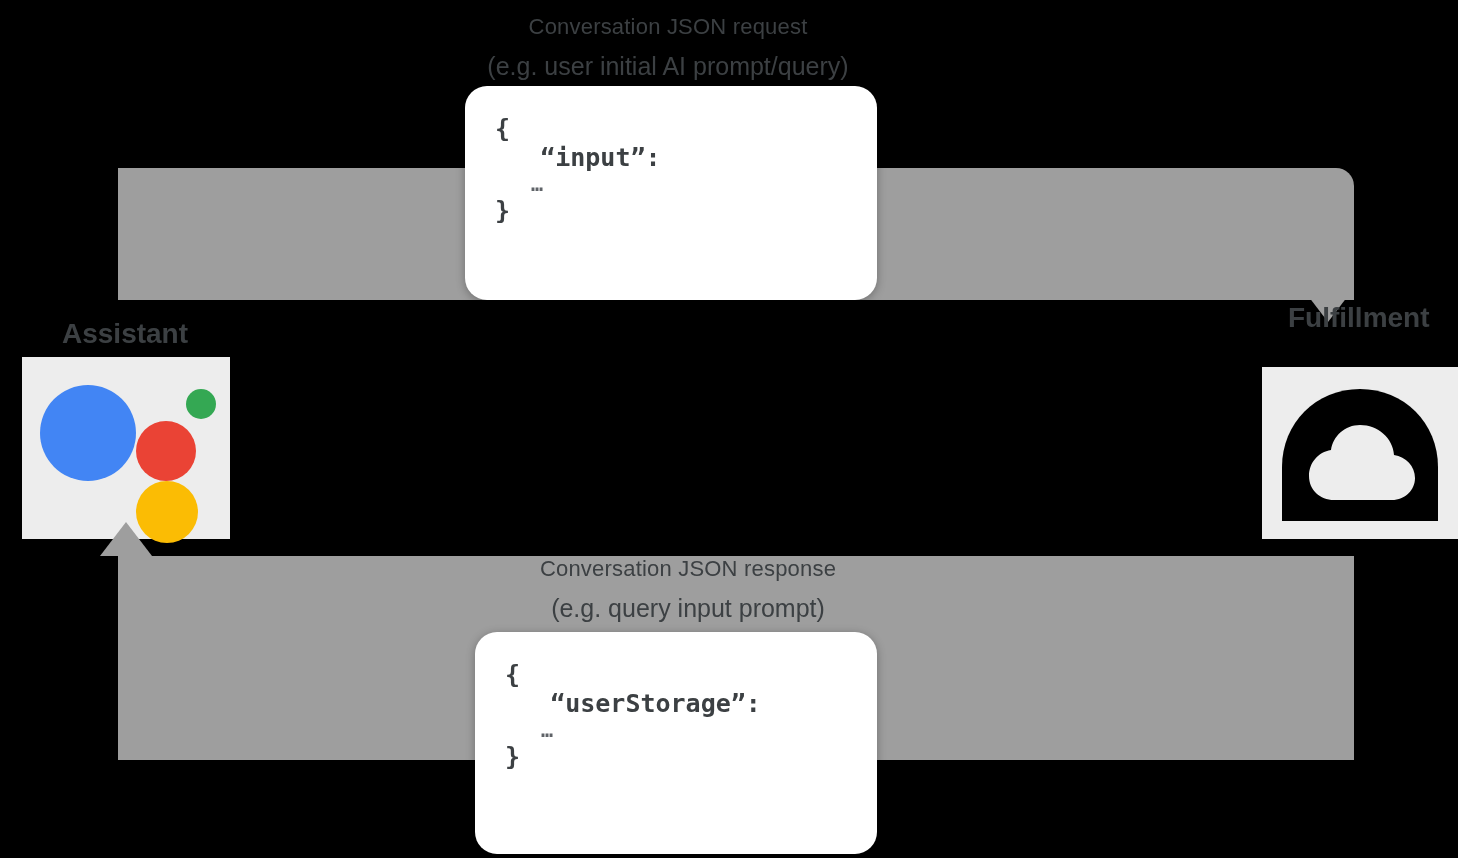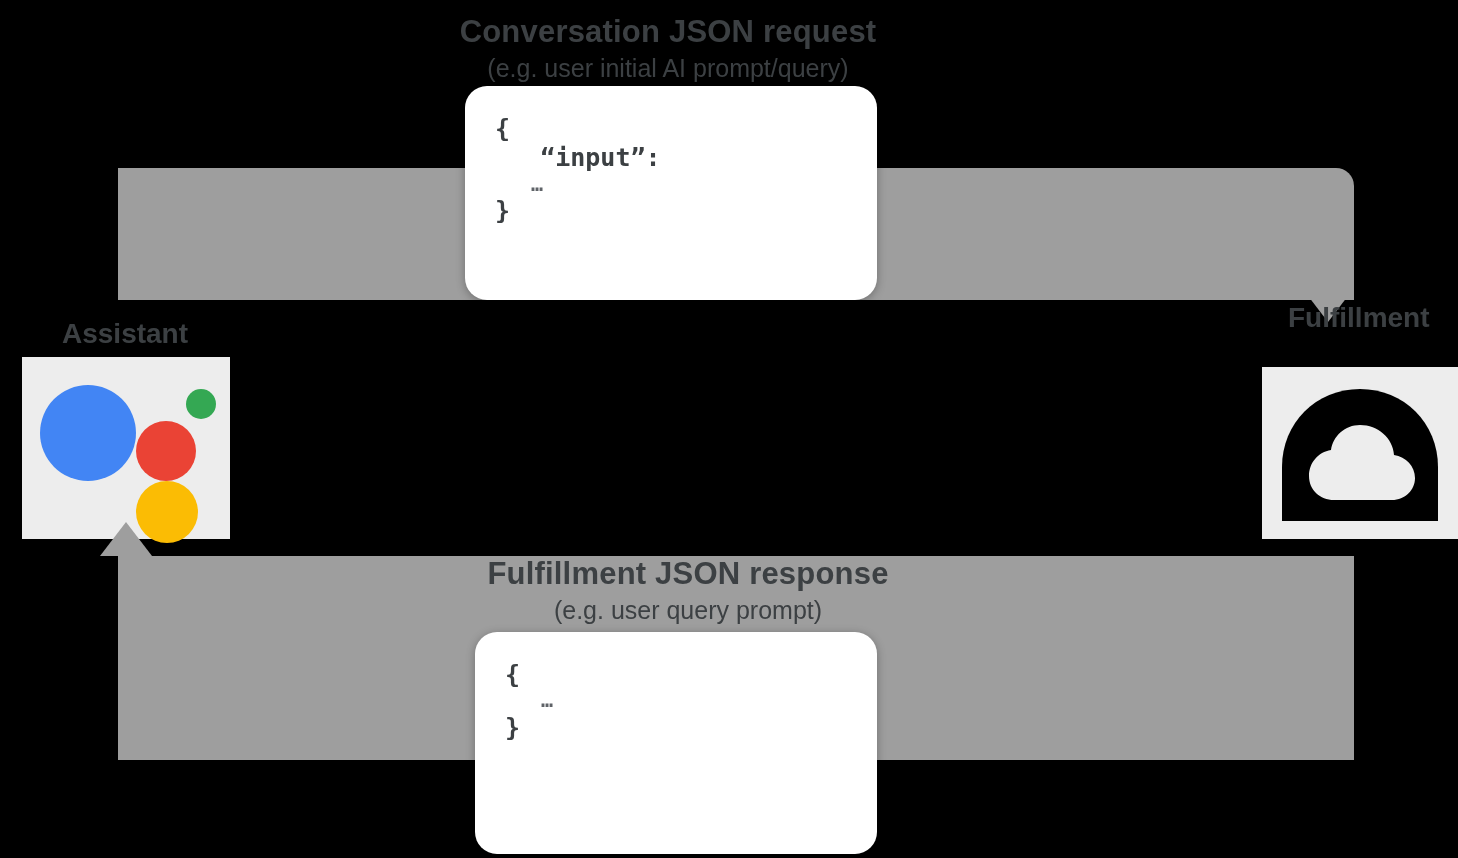--- a/index.html
+++ b/index.html
@@ -45,29 +45,29 @@
   .flow-label {
     position: absolute;
     text-align: center;
     color: #3c4043;
     line-height: 1.18;
     white-space: nowrap;
     pointer-events: none;
   }
   .flow-label .l1 {
     display: block;
-    font-size: 31px;
-    font-weight: 700;
+    font-size: 22px;
+    font-weight: 400;
     letter-spacing: 0.2px;
   }
   .flow-label .l2 {
     display: block;
     font-size: 25px;
     font-weight: 400;
-    margin-top: 3px;
+    margin-top: 12px;
   }
 
   
   .node-label {
     position: absolute;
     color: #3c4043;
     font-size: 28px;
     font-weight: 700;
     white-space: nowrap;
   }
@@ -155,23 +155,24 @@
                  C117 51 102 38 84 38 Z" fill="#ededed"></path>
       </svg>
     </div>
   </div>
 
   <div class="band" style="left:118px; top:556px; width:1236px; height:204px; border-bottom-left-radius:0px;"></div>
 
   <div class="arrow-head up" style="left:100px; top:522px;"></div>
 
   <div class="flow-label" style="left:22px; top:556px; width:1332px;">
-    <span class="l1">Fulfillment JSON response</span>
-    <span class="l2">(e.g. user query prompt)</span>
+    <span class="l1">Conversation JSON response</span>
+    <span class="l2">(e.g. query input prompt)</span>
   </div>
 
   <div class="json-card" style="left:475px; top:632px; width:402px; height:222px;">
     <span class="jline">{</span>
+    <span class="jline">   “userStorage”:</span>
     <span class="jline ellipsis">   …</span>
     <span class="jline">}</span>
   </div>
 
 </div>
 
 </body></html>

